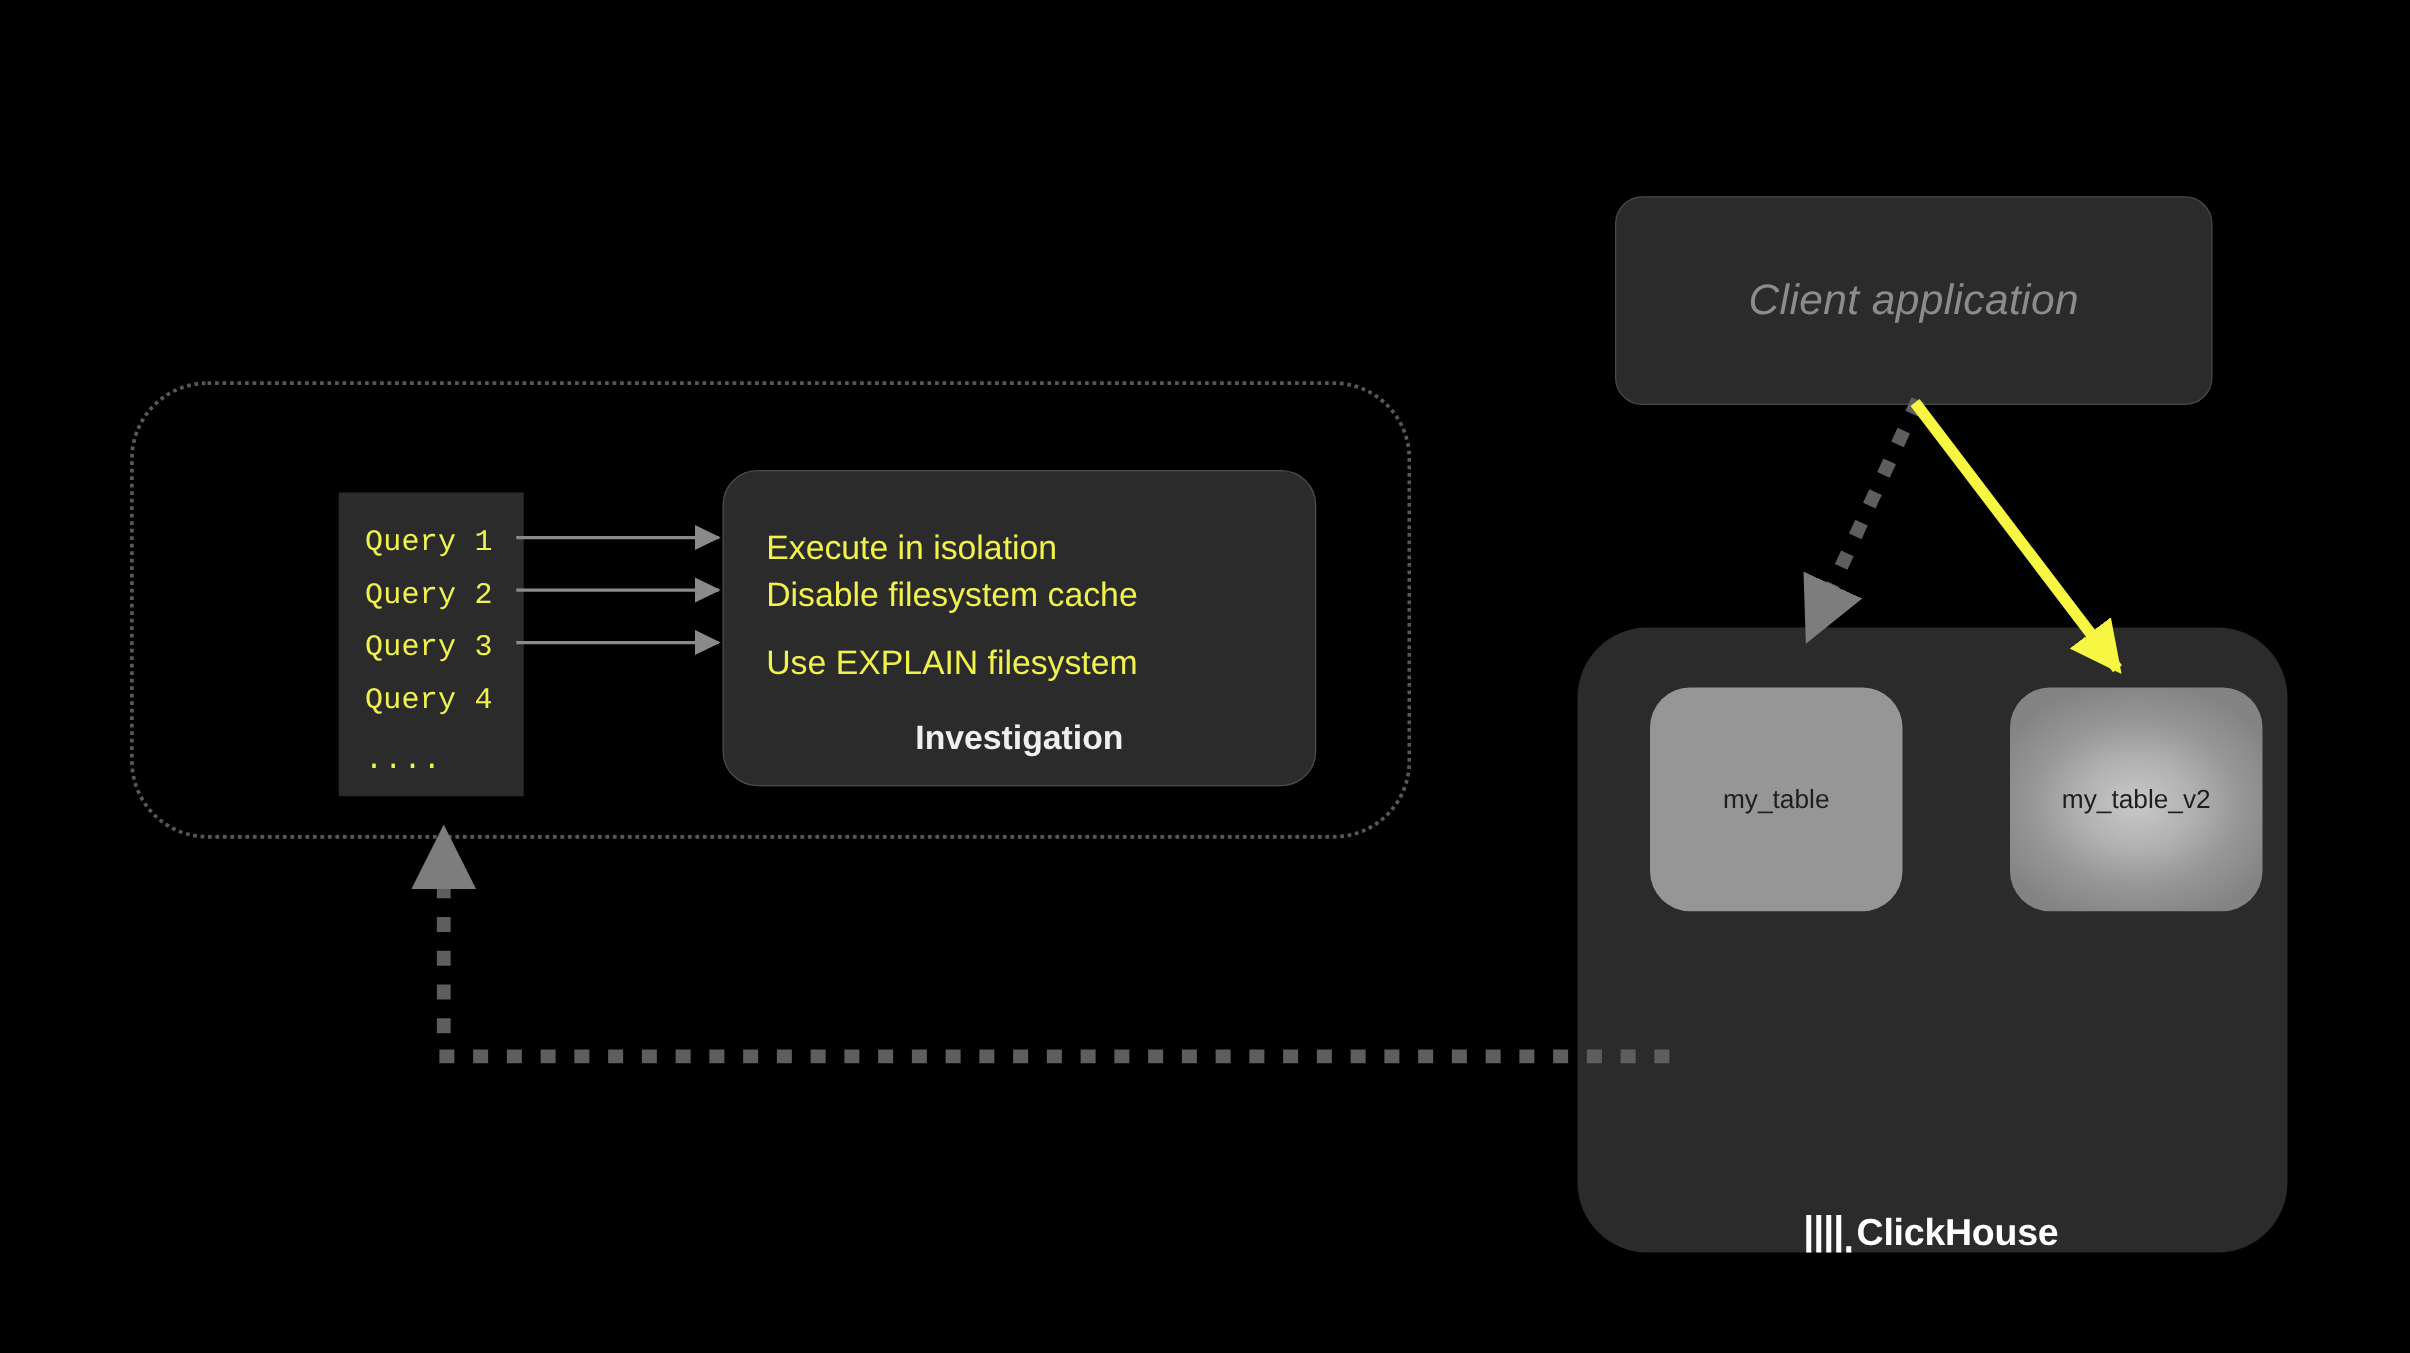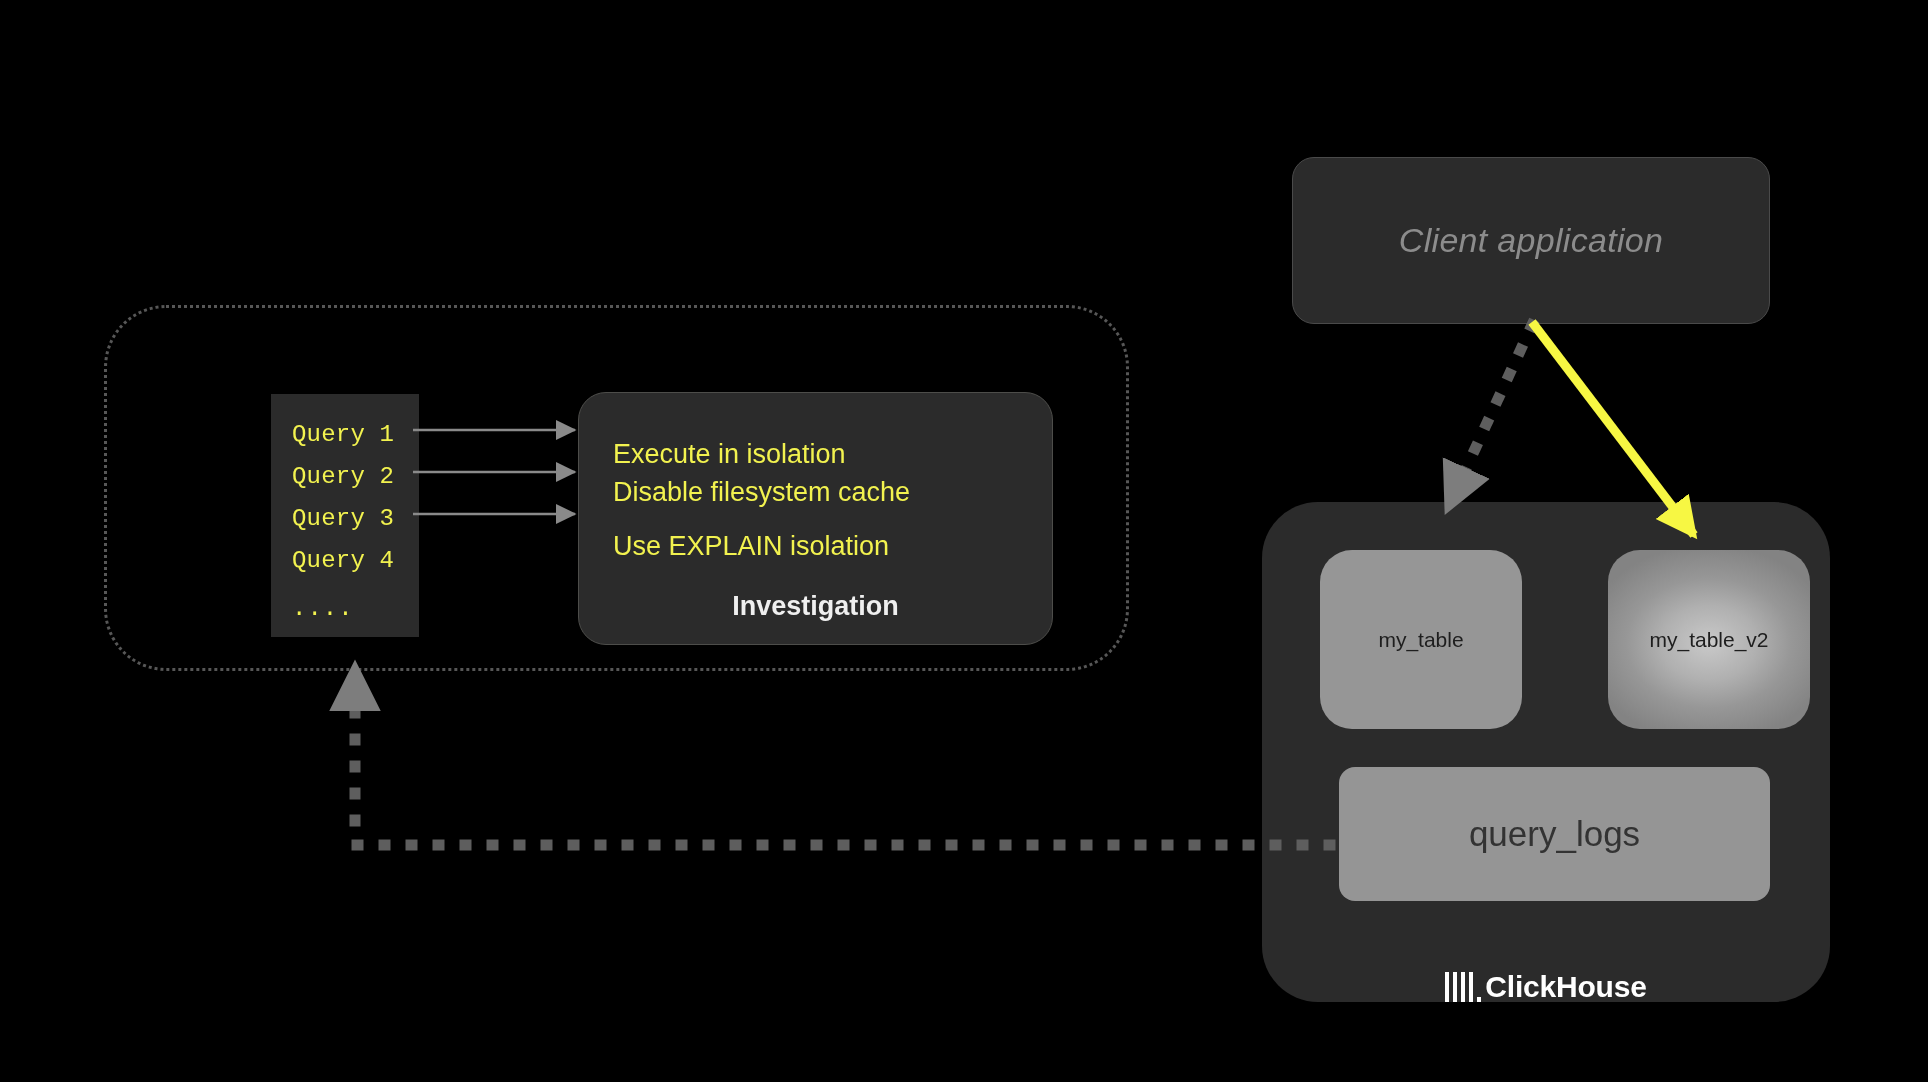--- a/index.html
+++ b/index.html
@@ -79,21 +79,20 @@
     position: absolute;
     left: 578px;
     top: 376px;
     width: 475px;
     height: 253px;
     background: #2b2b2b;
     border: 1px solid #4d4d4a;
     border-radius: 28px;
     box-sizing: border-box;
     z-index: 3;
-    margin-top: 16px;
   }
   .investigation-lines {
     position: absolute;
     left: 34px;
     top: 42px;
     width: 420px;
   }
   .inv-line {
     color: #f2f24f;
     font-size: 27px;
@@ -243,42 +242,39 @@
     <div class="query-item">Query 2</div>
     <div class="query-item">Query 3</div>
     <div class="query-item">Query 4</div>
     <div class="query-ellipsis">....</div>
   </div>
 
   <div class="investigation-card">
     <div class="investigation-lines">
       <div class="inv-line">Execute in isolation</div>
       <div class="inv-line">Disable filesystem cache</div>
-      <div class="inv-line gap">Use EXPLAIN isolation</div>
+      <div class="inv-line gap">Use EXPLAIN filesystem</div>
     </div>
     <div class="investigation-title">Investigation</div>
   </div>
 
   <div class="client-app">
     <span class="client-app-label">Client application</span>
   </div>
 
   <div class="ch-panel"></div>
 
   <div class="table-box plain">
     <span class="table-label">my_table</span>
   </div>
 
   <div class="table-box highlight">
     <span class="table-label">my_table_v2</span>
   </div>
 
-  <div class="query-logs-box">
-    <span class="query-logs-label">query_logs</span>
-  </div>
 
   <div class="ch-logo">
     <span class="ch-logo-mark">
       <span class="ch-bar"></span>
       <span class="ch-bar"></span>
       <span class="ch-bar"></span>
       <span class="ch-bar"></span>
       <span class="ch-dot"></span>
     </span>
     <span class="ch-logo-text">ClickHouse</span>

